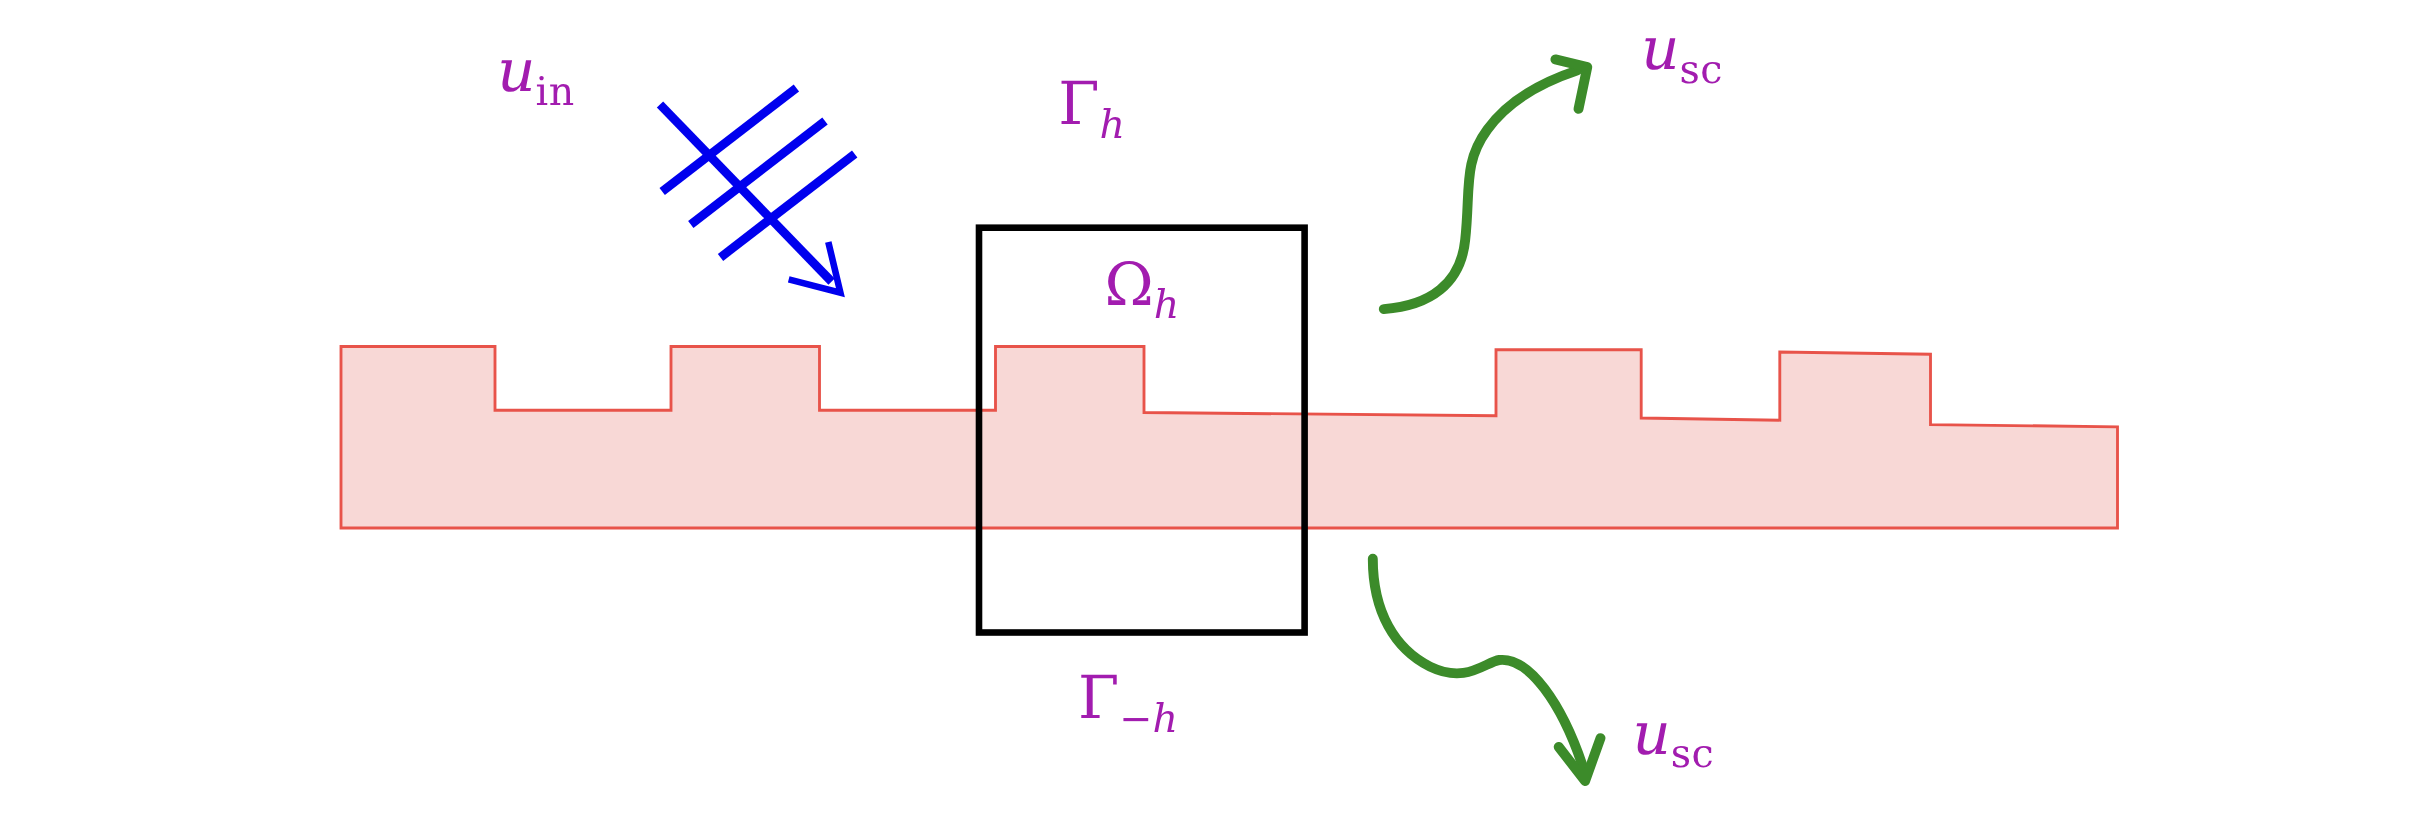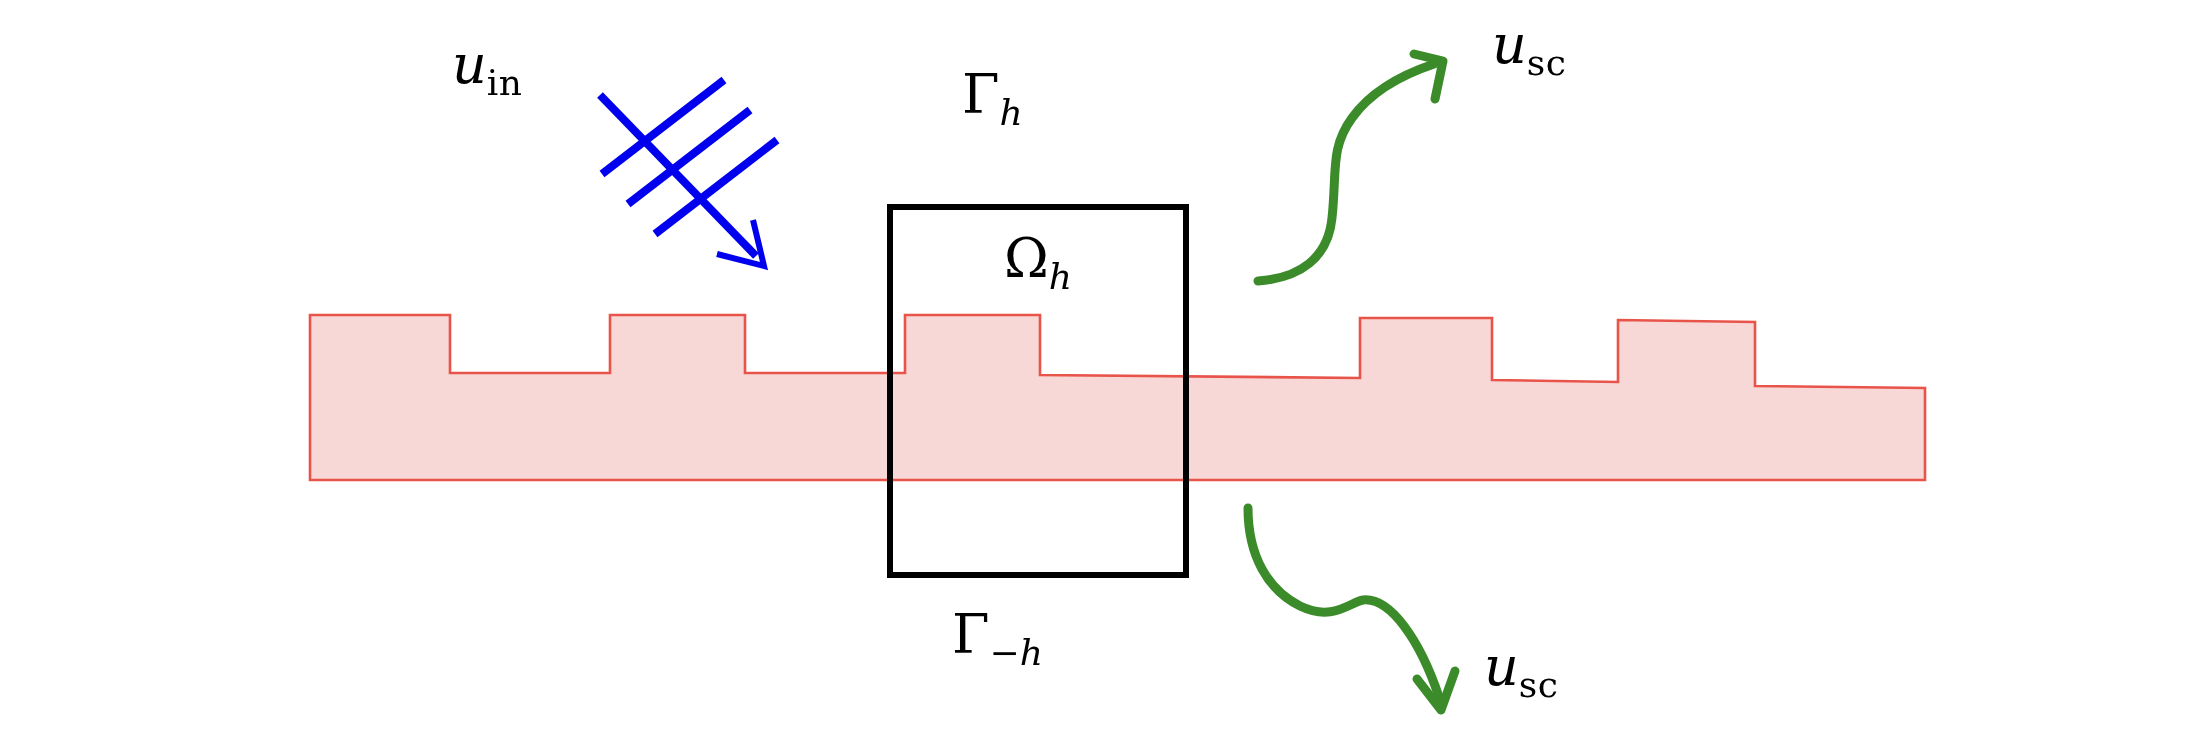--- a/index.html
+++ b/index.html
@@ -19,21 +19,21 @@
   }
   #scene {
     position: absolute;
     inset: 0;
     width: 2204px;
     height: 740px;
   }
   .mathlabel {
     position: absolute;
     font-family: "DejaVu Serif", "Liberation Serif", serif;
-    color: #000000;
+    color: #a21caf;
     white-space: nowrap;
     line-height: 1;
     user-select: none;
   }
   .mathlabel .base {
     font-style: italic;
     font-size: 54px;
   }
   .mathlabel .upr {
     font-style: normal;
@@ -50,21 +50,21 @@
   .mathlabel .sub-it {
     font-style: italic;
     font-size: 36px;
     vertical-align: baseline;
     position: relative;
     top: 12px;
   }
   #lbl-uin   { left: 452px; top: 38px; }
   #lbl-gammah{ left: 962px; top: 68px; text-align: right; }
   #lbl-omegah{ left: 1004px; top: 232px; }
-  #lbl-gammamh{ left: 952px; top: 608px; }
+  #lbl-gammamh{ left: 980px; top: 608px; }
   #lbl-usc-top { left: 1492px; top: 18px; }
   #lbl-usc-bot { left: 1484px; top: 640px; }
 </style>
 </head>
 <body>
 
 <div id="stage" style="width: 2204px; height: 740px;">
 
   <svg id="scene" viewBox="0 0 2204 740" xmlns="http://www.w3.org/2000/svg">
 

